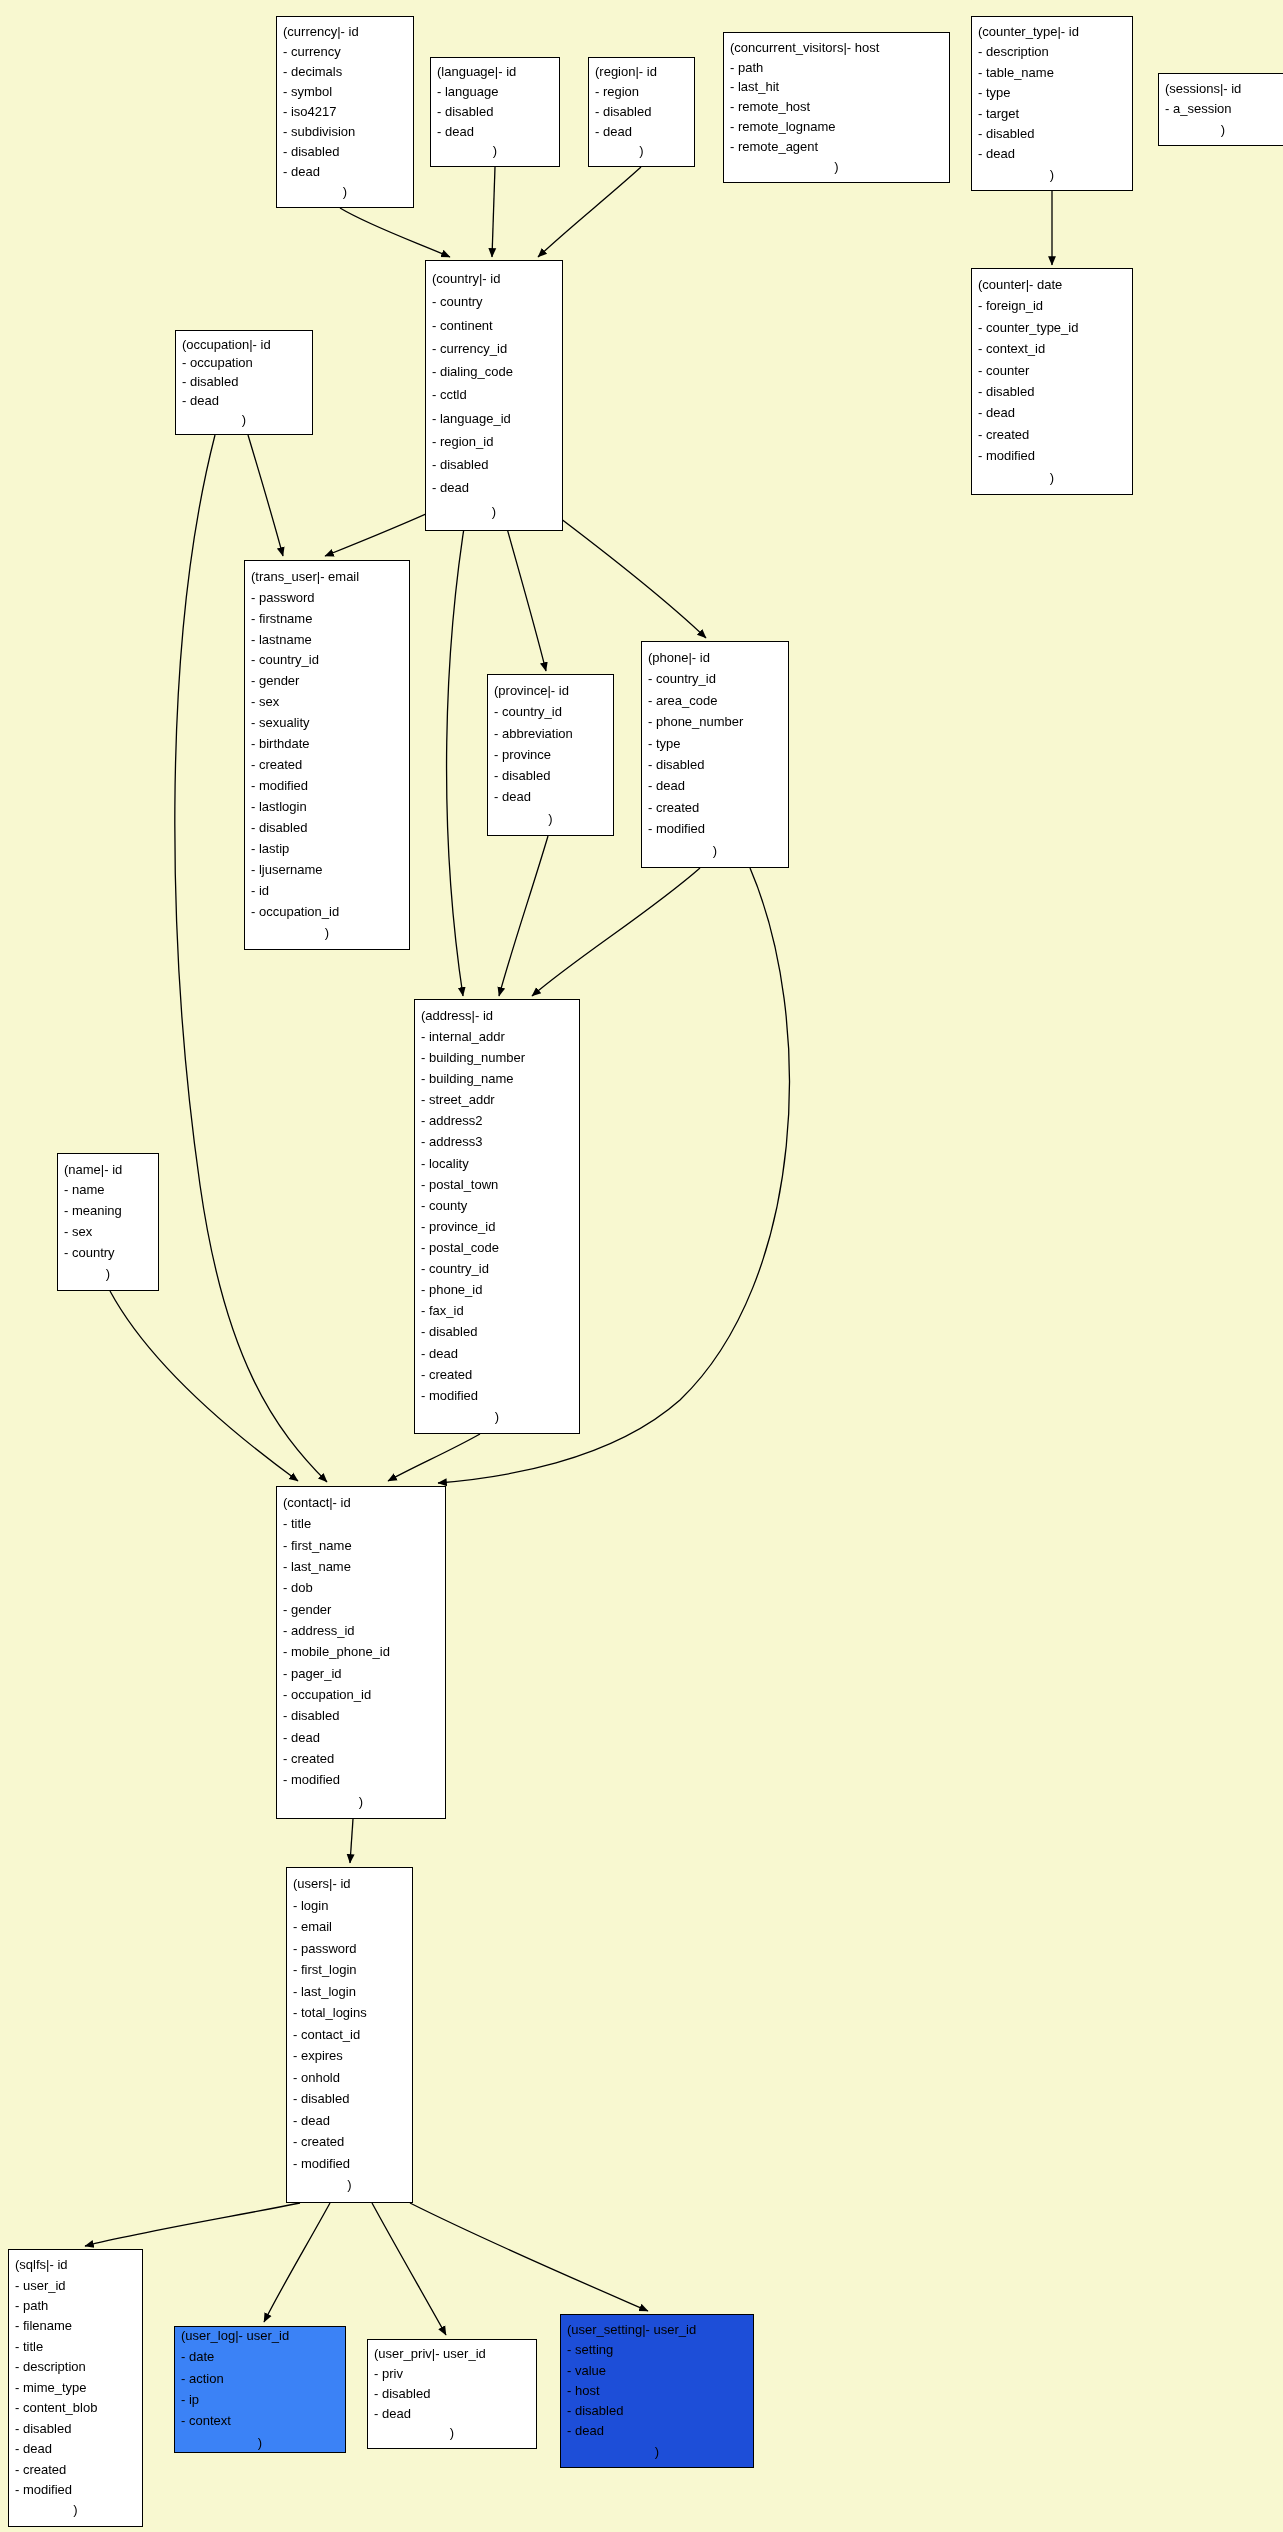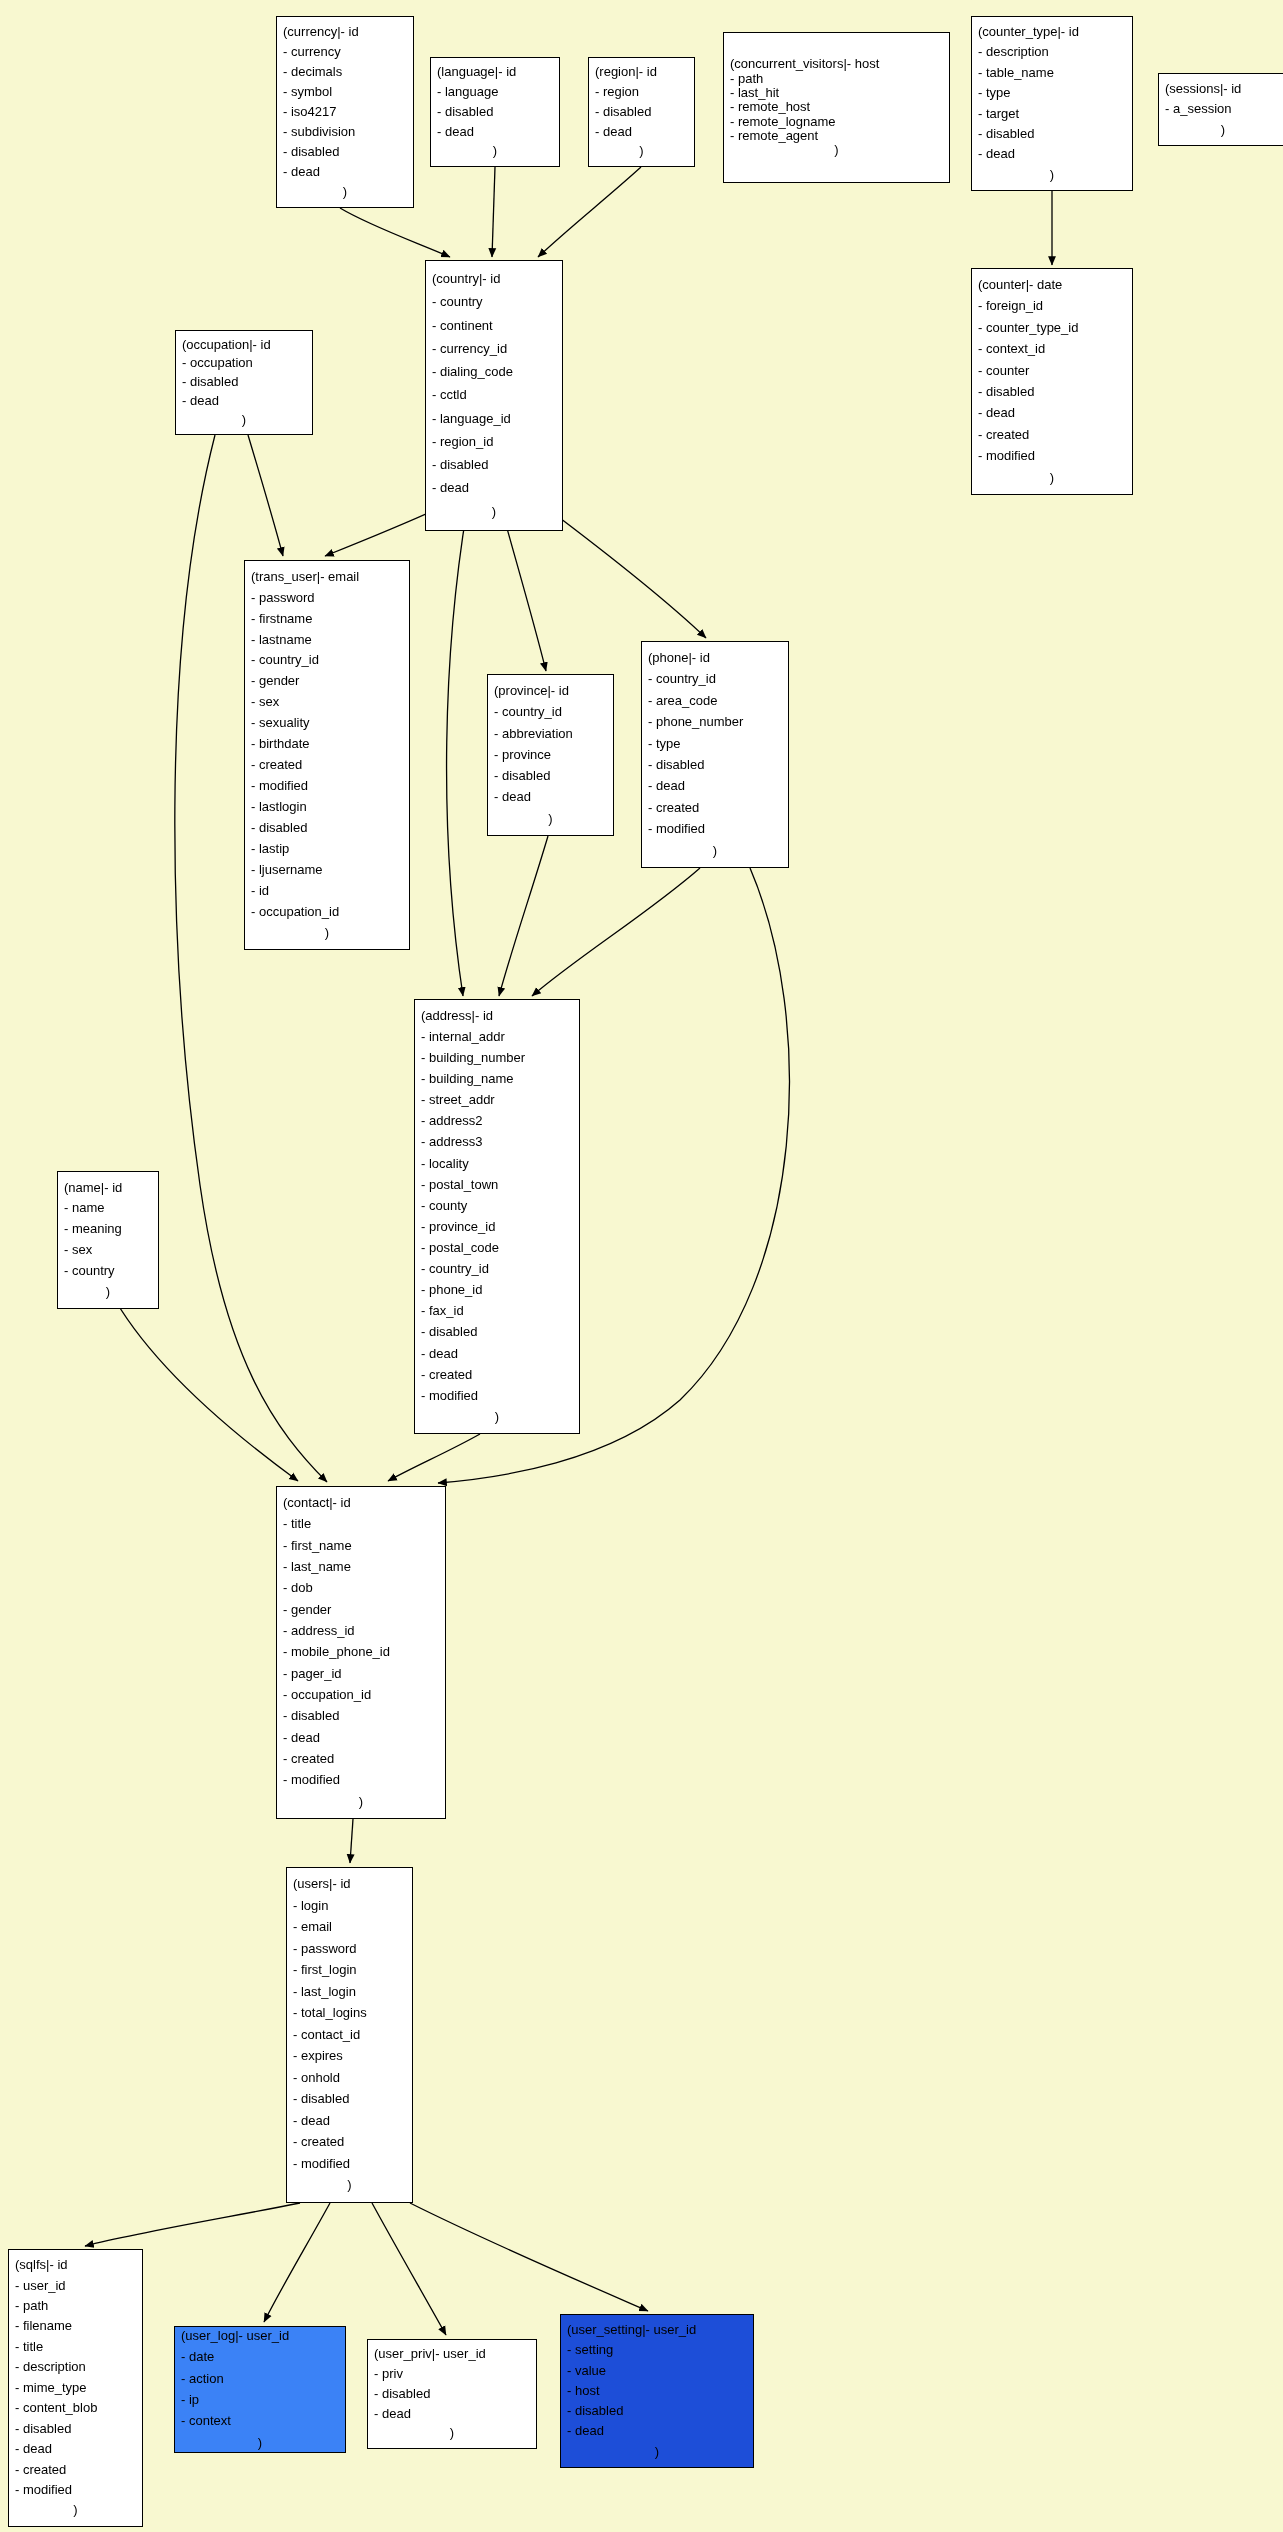--- a/index.html
+++ b/index.html
@@ -83,21 +83,21 @@
       <div class="tline">- dead</div>
       <div class="tline tclose">)</div>
     </div>
     <div class="tbox" style="left: 588px; top: 57px; width: 107px; height: 110px; background: rgb(255, 255, 255); border-color: rgb(0, 0, 0);">
       <div class="tline thdr">(region|- id</div>
       <div class="tline">- region</div>
       <div class="tline">- disabled</div>
       <div class="tline">- dead</div>
       <div class="tline tclose">)</div>
     </div>
-    <div class="tbox" style="left: 723px; top: 32px; width: 227px; height: 151px; background: rgb(255, 255, 255); border-color: rgb(0, 0, 0); justify-content: center;">
+    <div class="tbox" style="left: 723px; top: 32px; width: 227px; height: 151px; background: rgb(255, 255, 255); border-color: rgb(0, 0, 0);">
       <div class="tline thdr">(concurrent_visitors|- host</div>
       <div class="tline">- path</div>
       <div class="tline">- last_hit</div>
       <div class="tline">- remote_host</div>
       <div class="tline">- remote_logname</div>
       <div class="tline">- remote_agent</div>
       <div class="tline tclose">)</div>
     </div>
     <div class="tbox" style="left: 971px; top: 16px; width: 162px; height: 175px; background: rgb(255, 255, 255); border-color: rgb(0, 0, 0);">
       <div class="tline thdr">(counter_type|- id</div>
@@ -202,21 +202,21 @@
       <div class="tline">- postal_code</div>
       <div class="tline">- country_id</div>
       <div class="tline">- phone_id</div>
       <div class="tline">- fax_id</div>
       <div class="tline">- disabled</div>
       <div class="tline">- dead</div>
       <div class="tline">- created</div>
       <div class="tline">- modified</div>
       <div class="tline tclose">)</div>
     </div>
-    <div class="tbox" style="left: 57px; top: 1153px; width: 102px; height: 138px; background: rgb(255, 255, 255); border-color: rgb(0, 0, 0); margin-top: 18px;">
+    <div class="tbox" style="left: 57px; top: 1153px; width: 102px; height: 138px; background: rgb(255, 255, 255); border-color: rgb(0, 0, 0);">
       <div class="tline thdr">(name|- id</div>
       <div class="tline">- name</div>
       <div class="tline">- meaning</div>
       <div class="tline">- sex</div>
       <div class="tline">- country</div>
       <div class="tline tclose">)</div>
     </div>
     <div class="tbox" style="left: 276px; top: 1486px; width: 170px; height: 333px; background: rgb(255, 255, 255); border-color: rgb(0, 0, 0);">
       <div class="tline thdr">(contact|- id</div>
       <div class="tline">- title</div>

